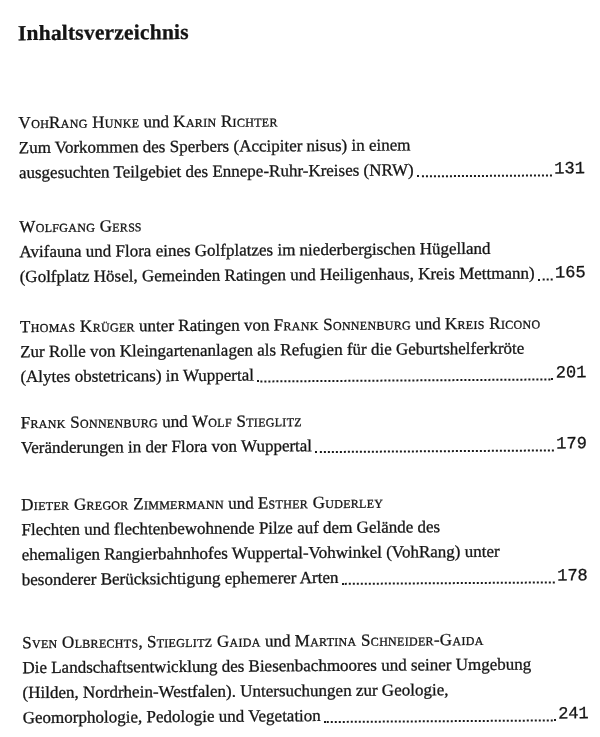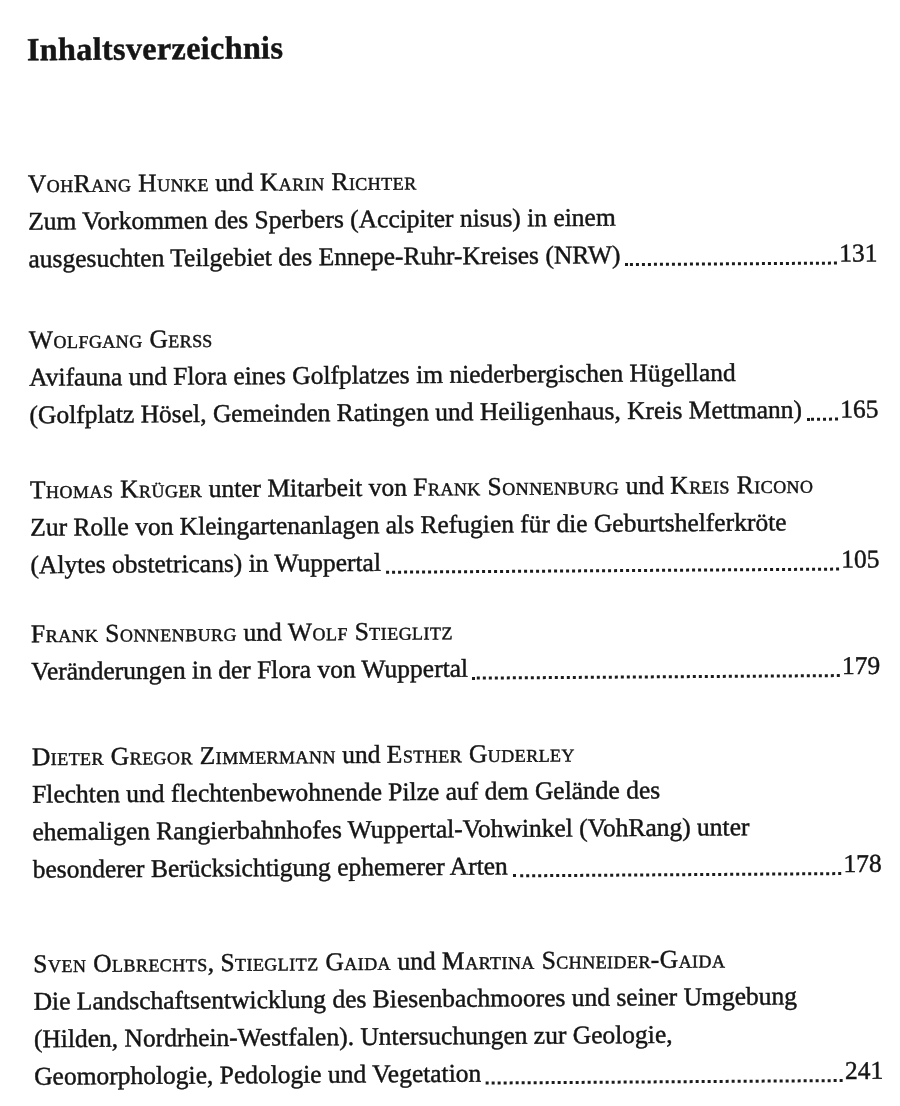--- a/index.html
+++ b/index.html
@@ -49,21 +49,21 @@
   .title-lines { margin: 0; }
   .line { white-space: nowrap; }
   .lastline { display: flex; }
   .ltext { flex: 0 1 auto; white-space: nowrap; overflow: hidden; }
   .leader {
     flex: 1 1 auto;
     min-width: 12px;
     margin: 0 2px 5px 3px;
     border-bottom: 2px dotted #1c1c1c;
   }
-  .pageno { flex: 0 0 auto; }
+  .pageno { flex: 0 0 auto; font-family: Liberation Mono, monospace; }
 </style>
 </head>
 <body>
 
 <div class="page">
   <h1 class="doc-title">Inhaltsverzeichnis</h1>
   <main id="toc">
   <section class="entry">
     <p class="authors"><span class="sc">VohRang Hunke</span><span class="plain"> und </span><span class="sc">Karin Richter</span></p>
     <div class="title-lines">
@@ -82,27 +82,27 @@
           <div class="line">Avifauna und Flora eines Golfplatzes im niederbergischen Hügelland</div>
           <div class="line lastline">
             <span class="ltext">(Golfplatz Hösel, Gemeinden Ratingen und Heiligenhaus, Kreis Mettmann)</span>
             <span class="leader"></span>
             <span class="pageno">165</span>
           </div>
         </div>
   </section>
 
   <section class="entry">
-    <p class="authors"><span class="sc">Thomas Krüger</span><span class="plain"> unter Mitarbeit von </span><span class="sc">Frank Sonnenburg</span><span class="plain"> und </span><span class="sc">Kreis Ricono</span></p>
+    <p class="authors"><span class="sc">Thomas Krüger</span><span class="plain"> unter Ratingen von </span><span class="sc">Frank Sonnenburg</span><span class="plain"> und </span><span class="sc">Kreis Ricono</span></p>
     <div class="title-lines">
           <div class="line">Zur Rolle von Kleingartenanlagen als Refugien für die Geburtshelferkröte</div>
           <div class="line lastline">
             <span class="ltext">(Alytes obstetricans) in Wuppertal</span>
             <span class="leader"></span>
-            <span class="pageno">105</span>
+            <span class="pageno">201</span>
           </div>
         </div>
   </section>
 
   <section class="entry">
     <p class="authors"><span class="sc">Frank Sonnenburg</span><span class="plain"> und </span><span class="sc">Wolf Stieglitz</span></p>
     <div class="title-lines">
           <div class="line lastline">
             <span class="ltext">Veränderungen in der Flora von Wuppertal</span>
             <span class="leader"></span>

